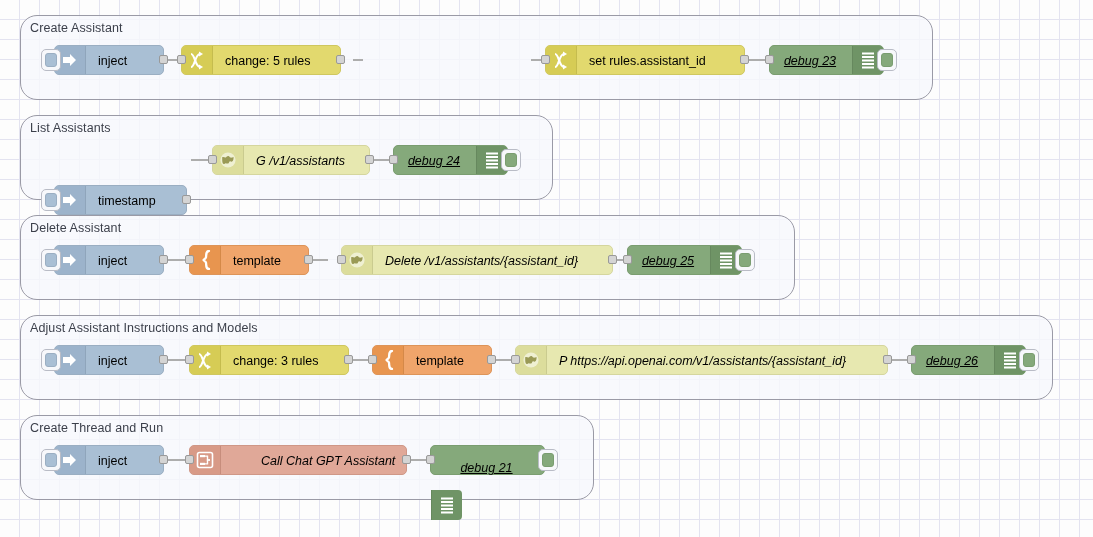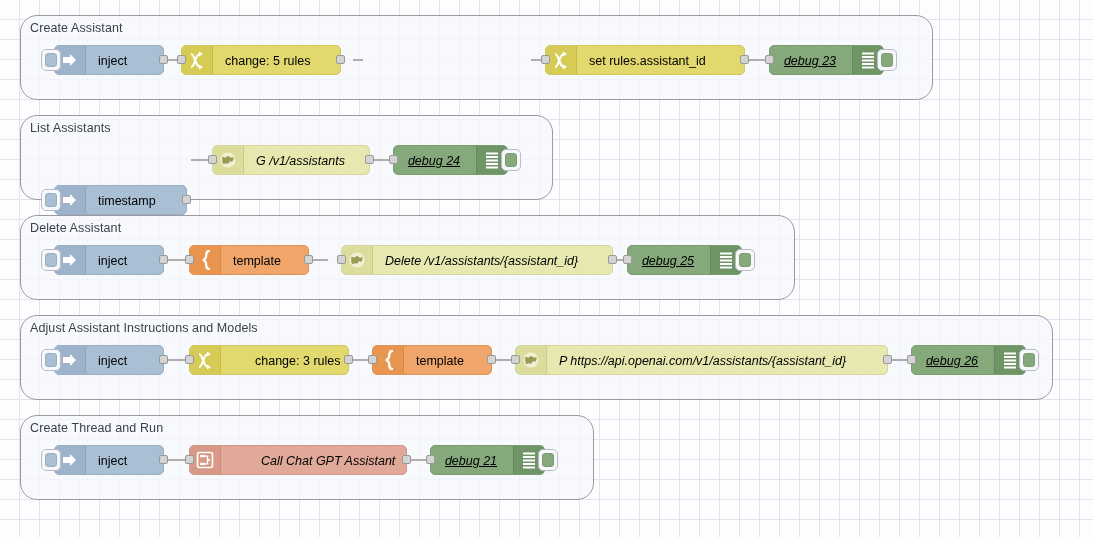--- a/index.html
+++ b/index.html
@@ -340,21 +340,21 @@
     <svg width="18" height="18" viewBox="0 0 18 18">
       <path d="M2 6 h7 V3 l6 6 -6 6 v-3 H2 z" fill="#fff"></path>
     </svg>
   </div>
       <div class="label">inject</div>
       <div class="port out"></div>
       <div class="btn-left">
         <span class="swatch"></span>
       </div>
     </div>
-    <div class="node n-change" style="left: 189px; top: 345px; width: 160px; gap: 22px;">
+    <div class="node n-change" style="left: 189px; top: 345px; width: 160px;">
       <div class="icon-cell">
     <svg width="19" height="19" viewBox="0 0 19 19">
       <path d="M3 3 C7 3, 7 16, 12 16" stroke="#fff" stroke-width="2.1" fill="none"></path>
       <path d="M3 16 C7 16, 7 3, 12 3" stroke="#fff" stroke-width="2.1" fill="none"></path>
       <path d="M11 0.5 l4 2.5 -4 2.5 z" fill="#fff"></path>
       <path d="M11 13.5 l4 2.5 -4 2.5 z" fill="#fff"></path>
     </svg>
   </div>
       <div class="label">change: 3 rules</div>
       <div class="port in"></div>
@@ -425,21 +425,21 @@
       <rect x="4" y="4" width="5" height="2.2" fill="#fff"></rect>
       <rect x="4" y="11.8" width="5" height="2.2" fill="#fff"></rect>
       <path d="M9 5.1 h2.5 v3.8 h2.5" stroke="#fff" stroke-width="1.4" fill="none"></path>
       <path d="M9 12.9 h2.5 v-3.8 h2.5" stroke="#fff" stroke-width="1.4" fill="none"></path>
     </svg>
   </div>
       <div class="label">Call Chat GPT Assistant</div>
       <div class="port in"></div>
       <div class="port out"></div>
     </div>
-    <div class="node n-debug italic" style="left: 430px; top: 445px; width: 115px;">
+    <div class="node n-debug italic" style="left: 430px; top: 445px; width: 115px; flex-direction: column;">
       <div class="label lead" style="justify-content: center;">debug 21</div>
       <div class="icon-cell right">
     <svg width="16" height="18" viewBox="0 0 16 18">
       <rect x="2" y="1.5" width="12" height="2" fill="#fff"></rect>
       <rect x="2" y="5" width="12" height="2" fill="#fff"></rect>
       <rect x="2" y="8.5" width="12" height="2" fill="#fff"></rect>
       <rect x="2" y="12" width="12" height="2" fill="#fff"></rect>
       <rect x="2" y="15.5" width="12" height="2" fill="#fff"></rect>
     </svg>
   </div>

